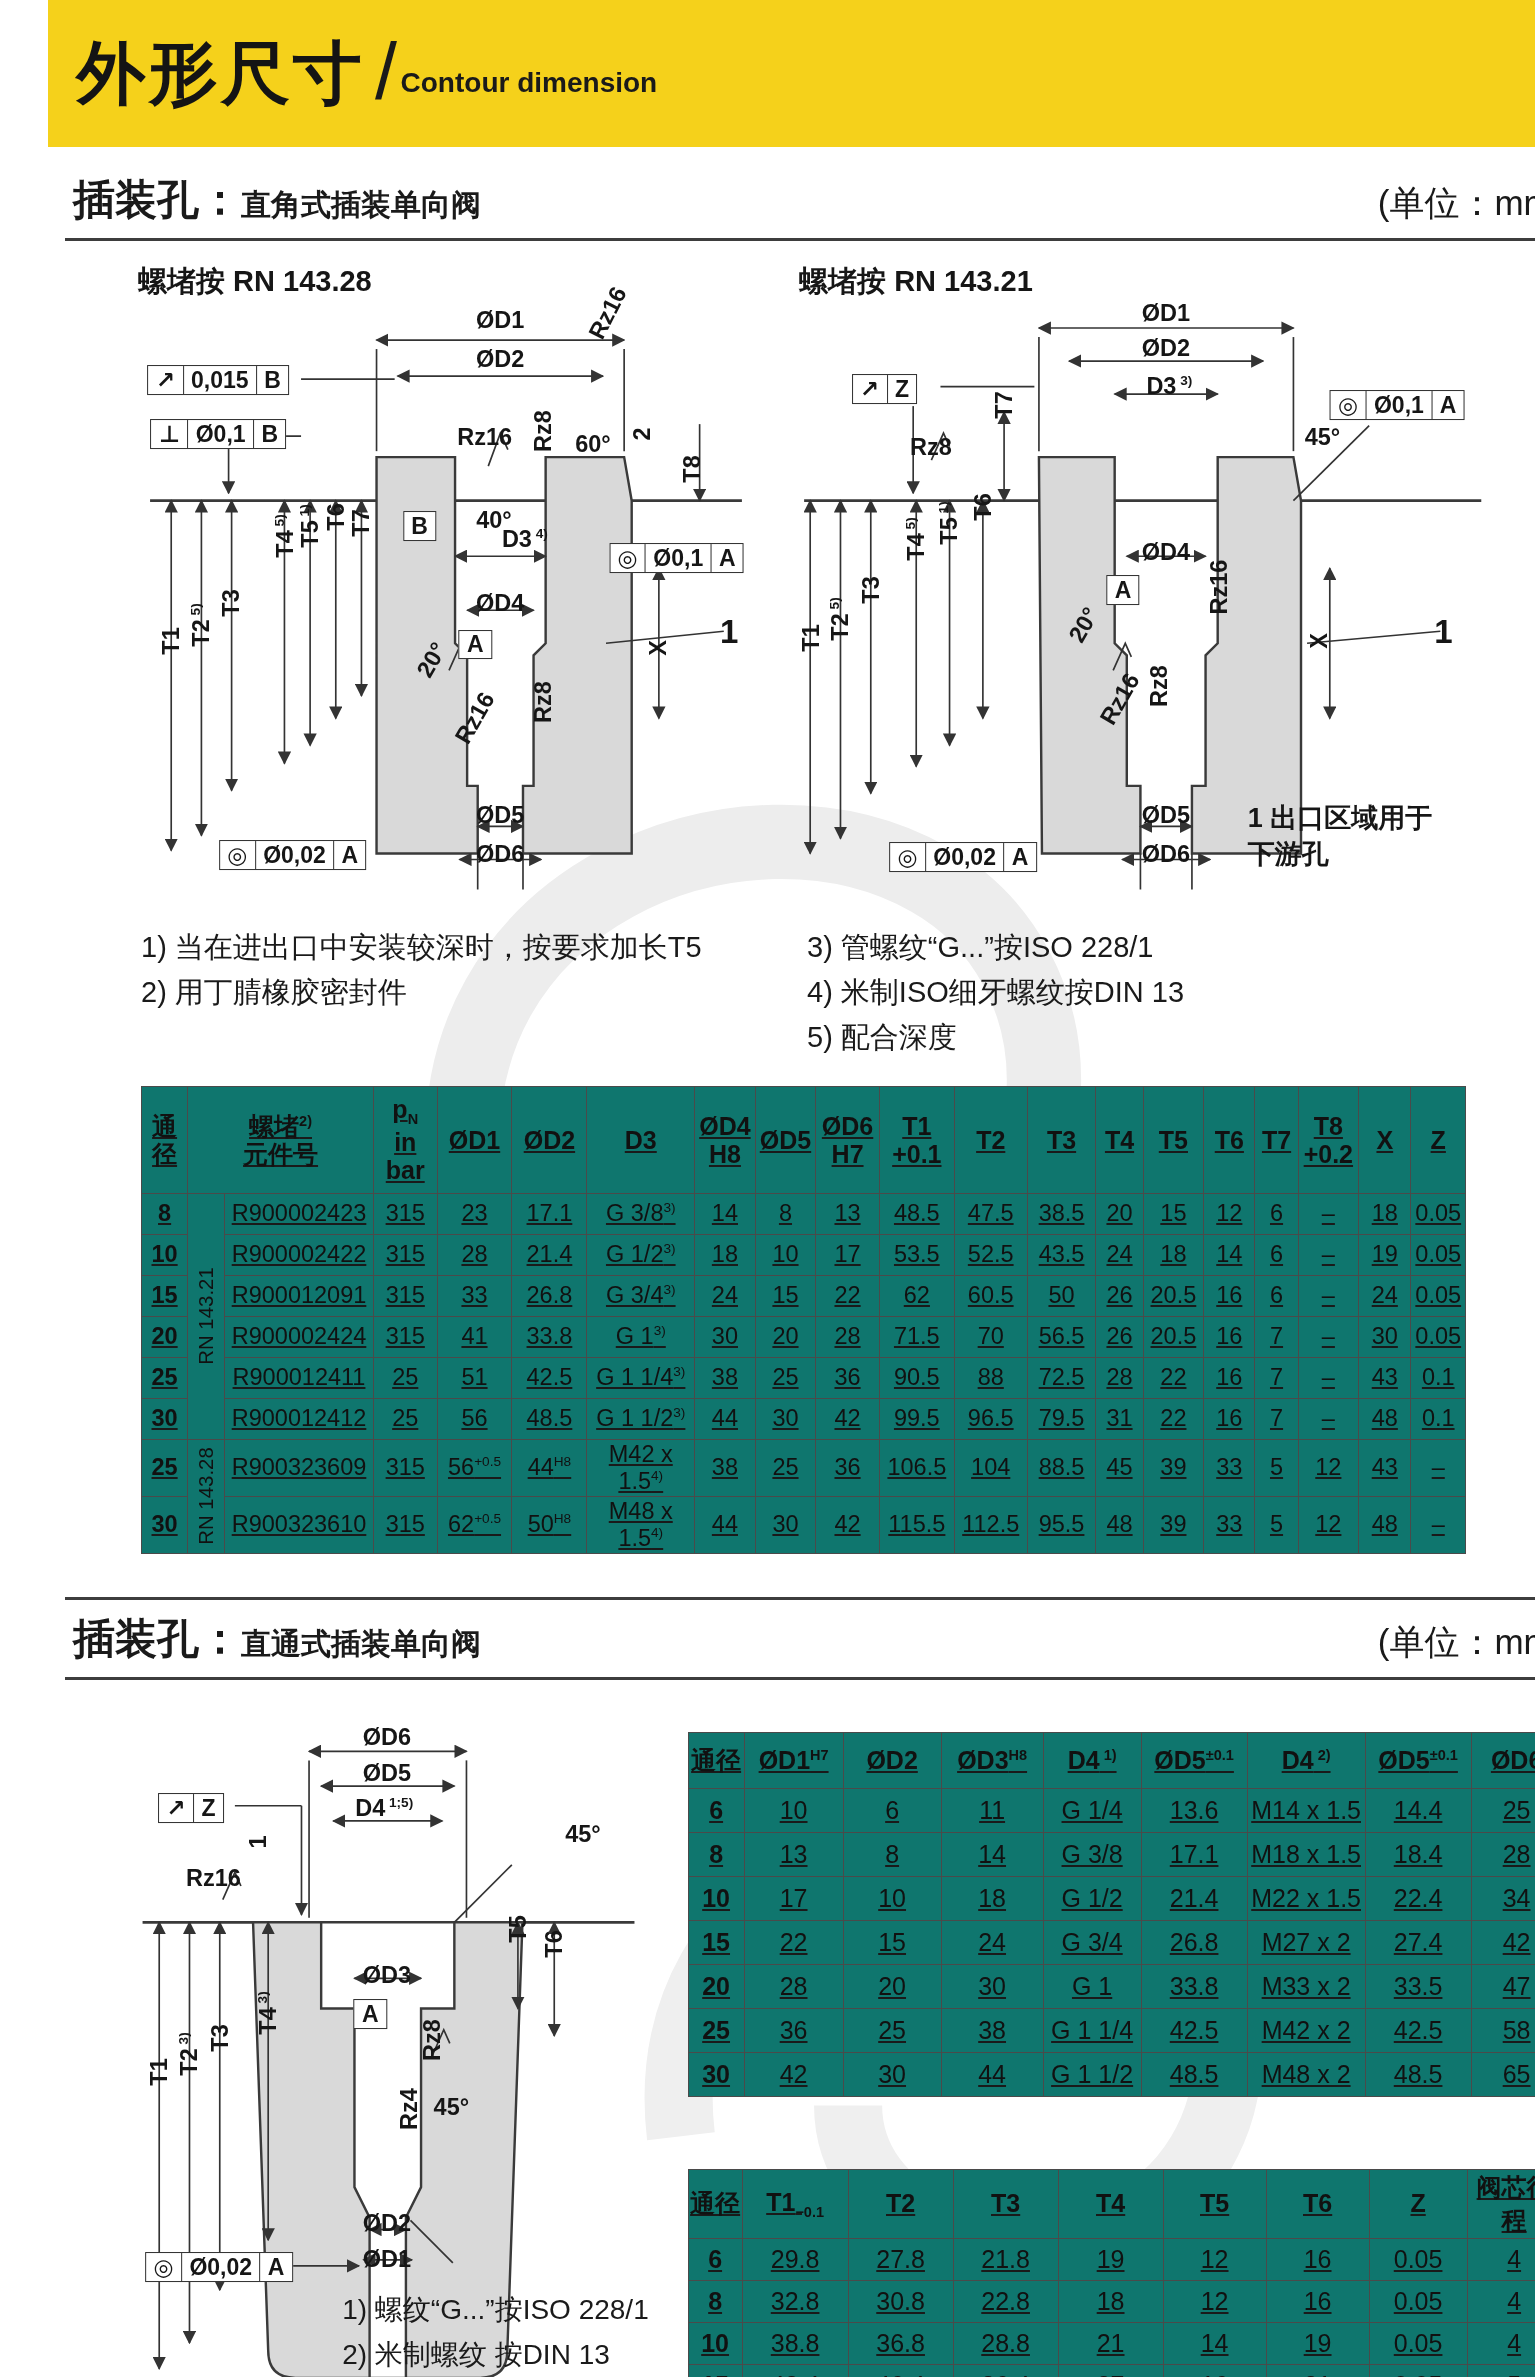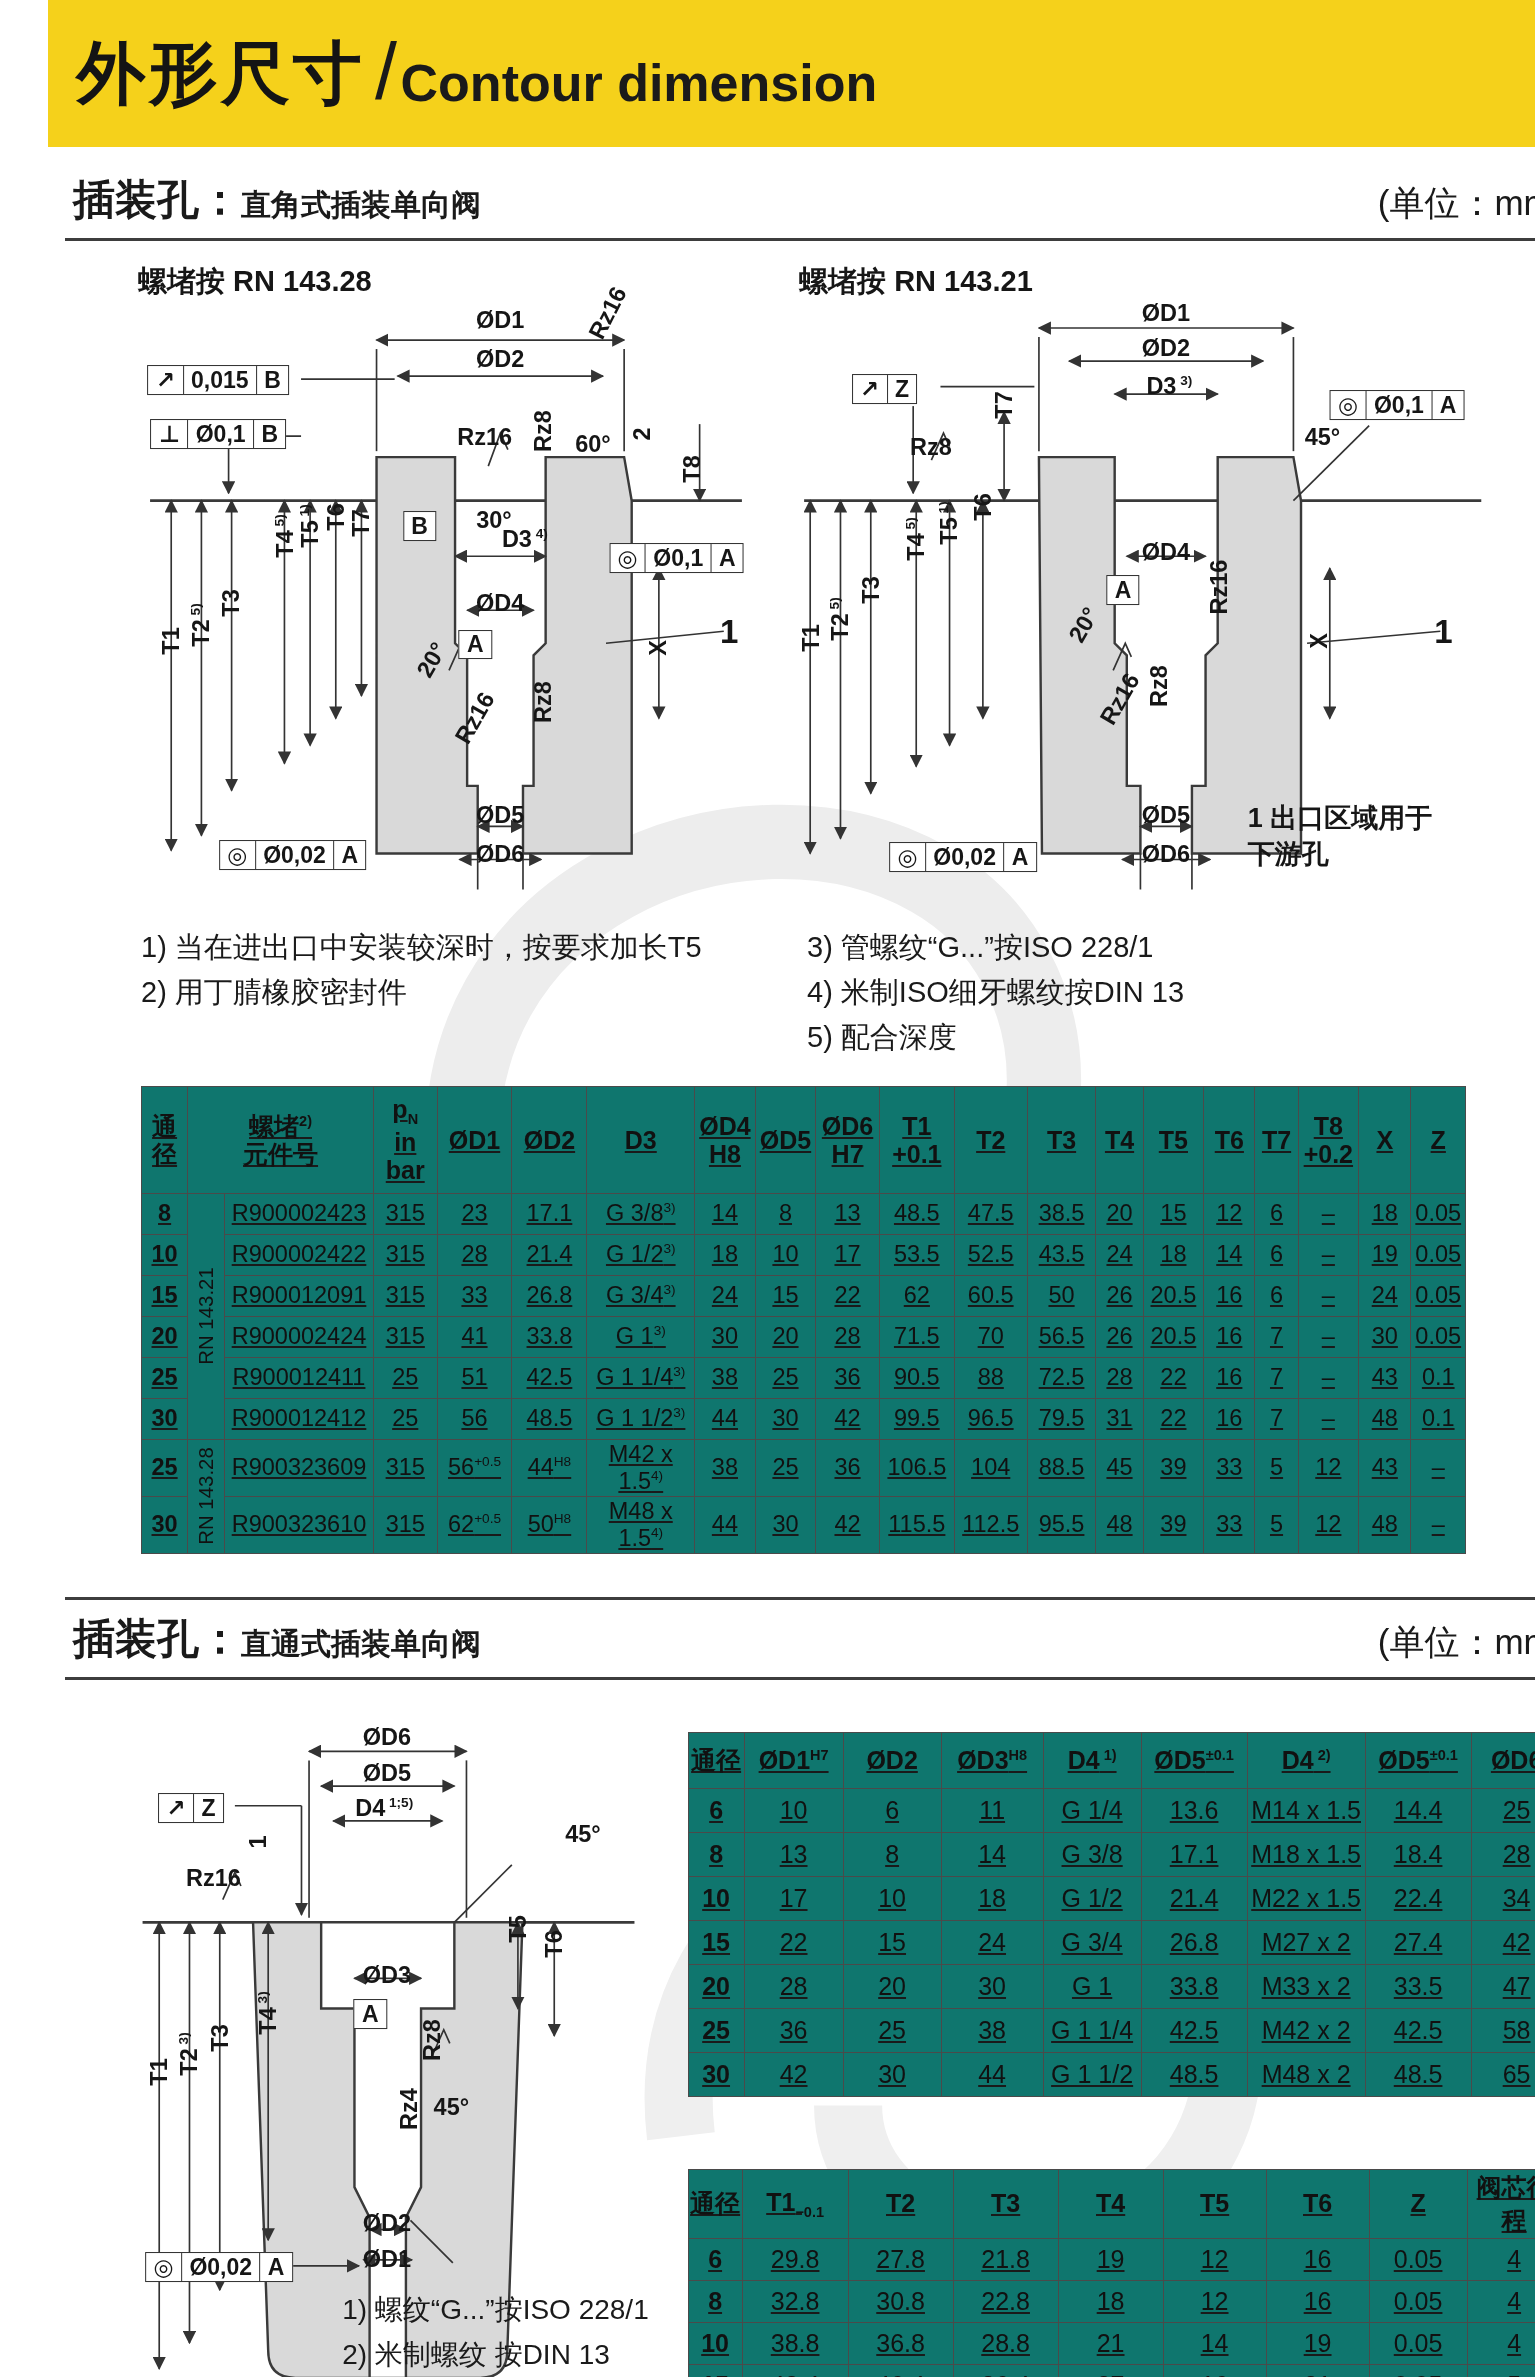--- a/index.html
+++ b/index.html
@@ -5,21 +5,21 @@
   html,body{margin:0;padding:0;background:#fff;}
   body{font-family:"Liberation Sans","DejaVu Sans",sans-serif;color:#1a1a1a;}
   .page{position:relative;width:1535px;height:2377px;background:#fff;overflow:hidden;padding-left:48px;}
   .wm{position:absolute;z-index:0;pointer-events:none;}
   .content{position:relative;z-index:1;}
 
   
   .band{height:147px;background:#F5D11B;display:flex;align-items:center;padding-left:28.5px;}
   .band-cn{font-size:69px;font-weight:bold;letter-spacing:3.1px;color:#141414;}
   .band-slash{font-size:79px;font-weight:400;margin:0 3.7px 0 10px;transform:translateY(-2.5px);}
-  .band-en{font-size:52px;font-weight:600;align-self:center;margin-top:18.6px;}
+  .band-en{font-size:28px;font-weight:600;align-self:center;margin-top:18.6px;}
 
   
   .sec-title{display:flex;align-items:flex-end;margin:25px 18.6px 0 25px;}
   .sec-title .t1{font-size:42px;font-weight:bold;}
   .sec-title .t2{font-size:30px;font-weight:bold;padding-bottom:2.5px;}
   .sec-title .unit{margin-left:auto;font-size:35px;padding-bottom:1.2px;}
   .rule{height:3.1px;background:#3d3d3d;margin:10px 17.3px 0 17.3px;}
   .rule.pre{margin-top:43px;height:3.7px;}
 
   
@@ -154,21 +154,21 @@
           <span class="lbl dim" style="left: 73.5%; top: 27.5%; transform: translate(-50%, -50%);">60°</span>
           <span class="lbl dim" style="left: 81.5%; top: 26%; transform: translate(-50%, -50%) rotate(-90deg);">2</span>
           <span class="lbl dim" style="left: 89.5%; top: 31.5%; transform: translate(-50%, -50%) rotate(-90deg);">T8</span>
           <span class="lbl dim" style="left: 23.7%; top: 42%; transform: translate(-50%, -50%) rotate(-90deg);">T4<sup> 5)</sup></span>
           <span class="lbl dim" style="left: 27.8%; top: 40.5%; transform: translate(-50%, -50%) rotate(-90deg);">T5<sup> 1)</sup></span>
           <span class="lbl dim" style="left: 32%; top: 39%; transform: translate(-50%, -50%) rotate(-90deg);">T6</span>
           <span class="lbl dim" style="left: 36.1%; top: 40%; transform: translate(-50%, -50%) rotate(-90deg);">T7</span>
           <span class="lbl frame" style="left: 45.5%; top: 40.5%; transform: translate(-50%, -50%);">
             <span class="cell">B</span>
           </span>
-          <span class="lbl dim" style="left: 57.5%; top: 39.5%; transform: translate(-50%, -50%);">30°</span>
+          <span class="lbl dim" style="left: 57.5%; top: 39.5%; transform: translate(-50%, -50%);">40°</span>
           <span class="lbl dim" style="left: 62.5%; top: 42.5%; transform: translate(-50%, -50%);">D3<sup> 4)</sup></span>
           <span class="lbl frame" style="left: 87%; top: 45.5%; transform: translate(-50%, -50%);">
             <span class="cell">◎</span>
             <span class="cell">Ø0,1</span>
             <span class="cell">A</span>
           </span>
           <span class="lbl dim" style="left: 5.4%; top: 58.5%; transform: translate(-50%, -50%) rotate(-90deg);">T1</span>
           <span class="lbl dim" style="left: 10.2%; top: 56%; transform: translate(-50%, -50%) rotate(-90deg);">T2<sup> 5)</sup></span>
           <span class="lbl dim" style="left: 15.1%; top: 52.5%; transform: translate(-50%, -50%) rotate(-90deg);">T3</span>
           <span class="lbl dim" style="left: 58.5%; top: 52.5%; transform: translate(-50%, -50%);">ØD4</span>

